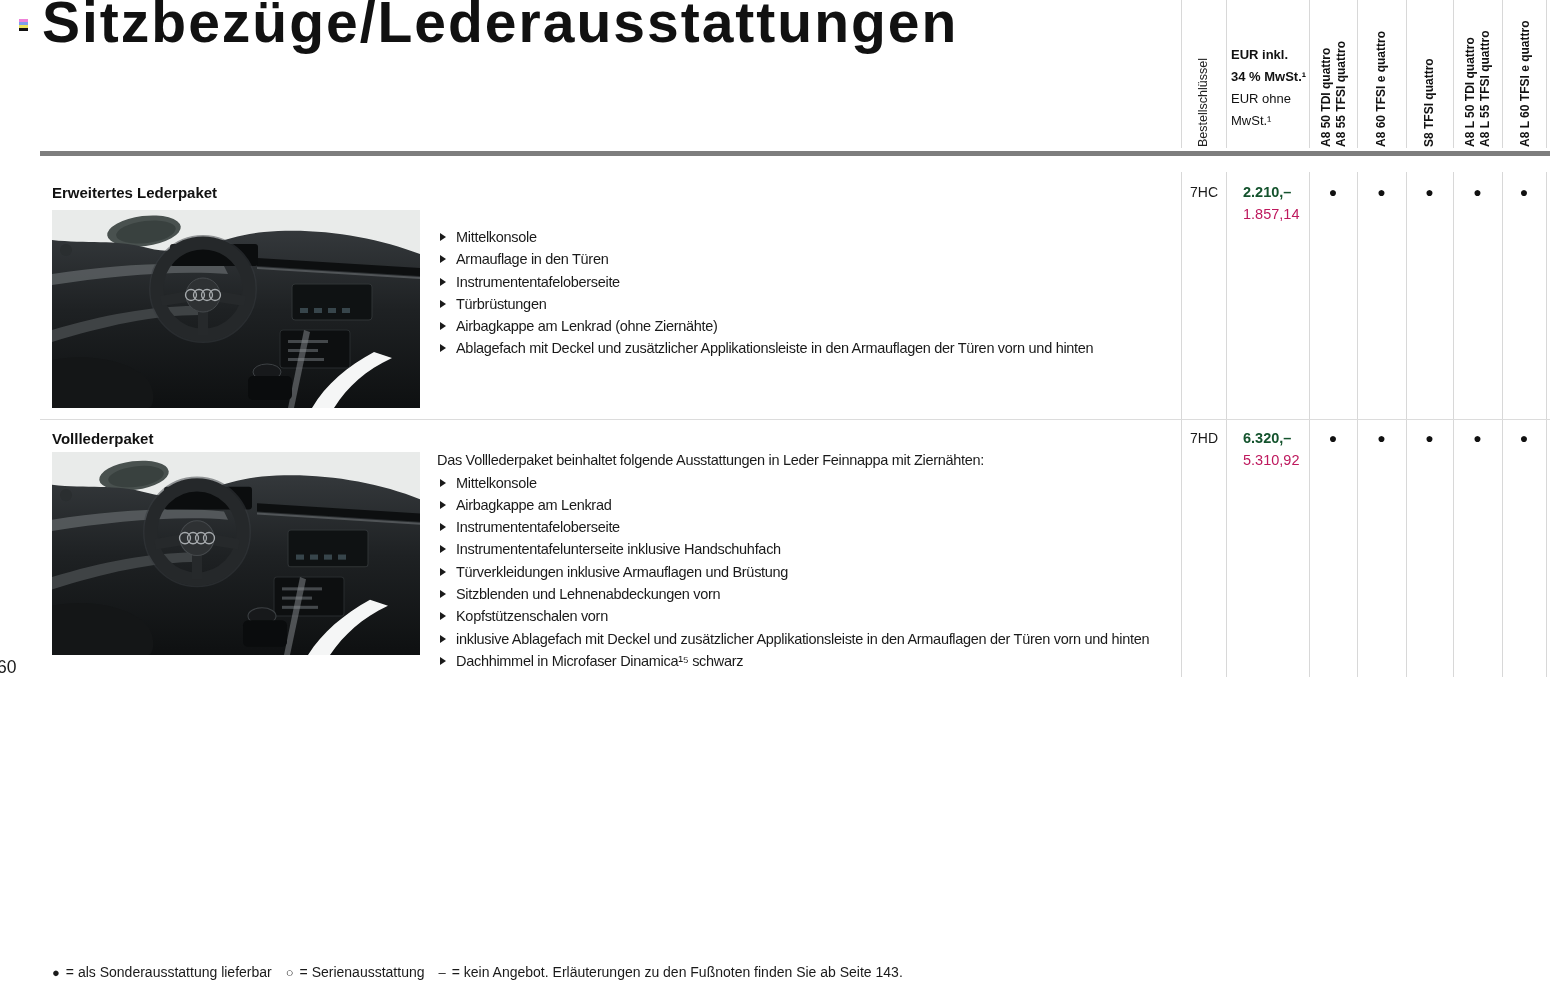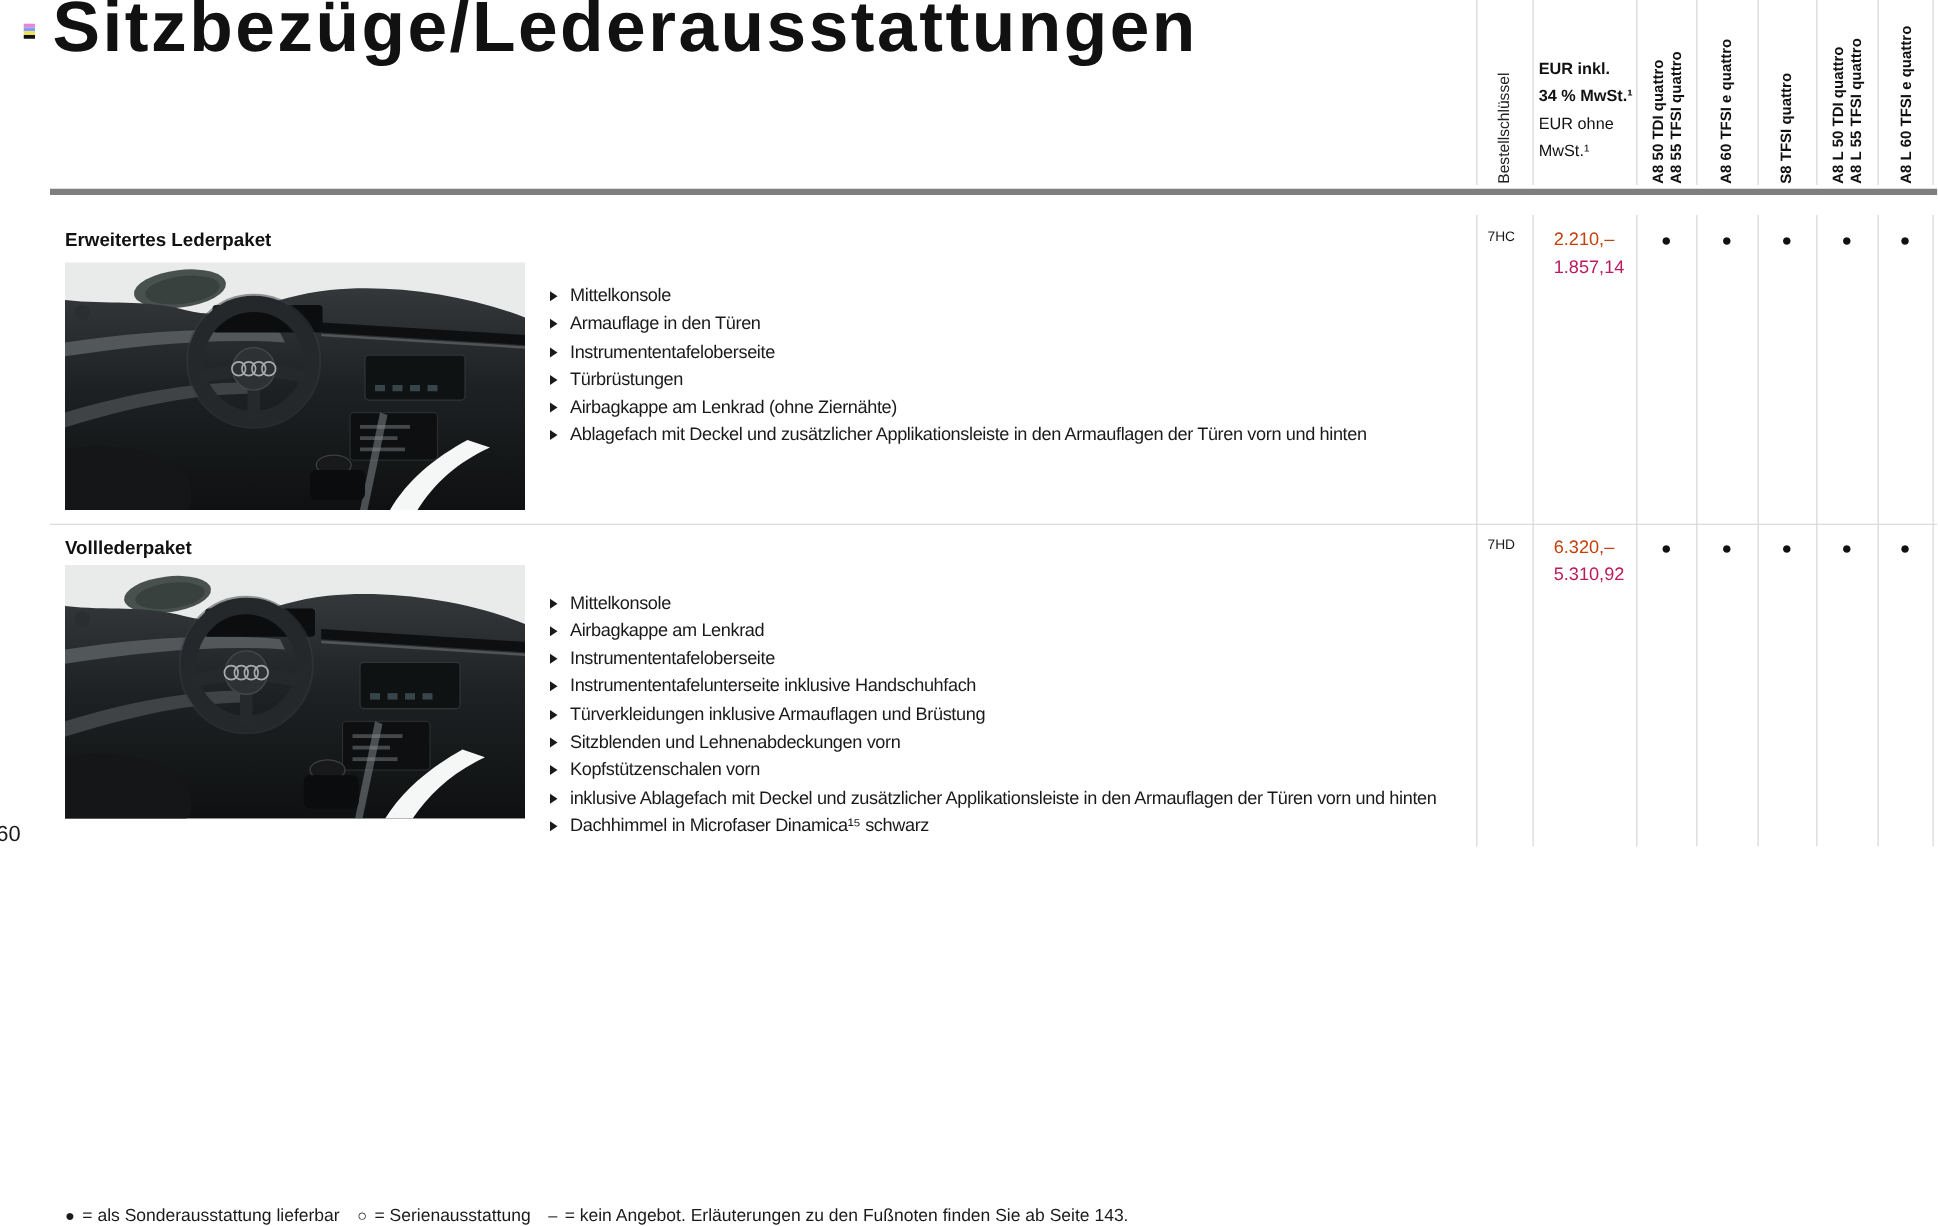--- a/index.html
+++ b/index.html
@@ -25,23 +25,23 @@
   .vhead.regular{font-weight:normal;font-size:12.5px;color:#222;}
   .price-head{position:absolute;left:1231px;font-size:13px;white-space:nowrap;color:#111;}
   .price-head.bold{font-weight:bold;}
   
   .opt-name{position:absolute;left:52px;font-size:15px;font-weight:bold;color:#111;white-space:nowrap;}
   .opt-img{position:absolute;left:52px;width:368px;overflow:hidden;background:#e9ebea;}
   .opt-img svg{display:block;width:100%;height:100%;}
   .opt-intro{position:absolute;left:437px;font-size:14.5px;letter-spacing:-0.3px;white-space:nowrap;color:#1a1a1a;}
   .bullet{position:absolute;left:440px;display:flex;align-items:flex-start;font-size:14.5px;letter-spacing:-0.3px;white-space:nowrap;color:#1a1a1a;}
   .tri{width:0;height:0;border-top:4px solid transparent;border-bottom:4px solid transparent;border-left:6px solid #1a1a1a;margin:4px 10px 0 0;flex:none;}
-  .code{position:absolute;left:1190px;font-size:11px;color:#1a1a1a;}
+  .code{position:absolute;left:1190px;font-size:14px;color:#1a1a1a;}
   .price{position:absolute;left:1243px;font-size:14.5px;color:#be185d;white-space:nowrap;}
-  .price.bold{font-weight:normal;color:#c2410c;}
+  .price.bold{font-weight:bold;color:#14532d;}
   .dot{position:absolute;font-size:14px;color:#111;text-align:center;line-height:14px;}
   
   .page-number{position:absolute;left:-3px;top:657px;font-size:17.5px;color:#1a1a1a;}
   .legend{position:absolute;left:52px;top:964px;font-size:14px;color:#1a1a1a;display:flex;gap:14px;white-space:nowrap;}
   .legend .item{display:flex;gap:6px;align-items:baseline;}
   .legend .sym{font-size:13px;}
 </style>
 </head>
 <body>
 
@@ -241,20 +241,21 @@
         </g>
       <path d="M318,144 C292,158 270,176 256,198 L278,198 C292,178 310,162 336,150 Z" fill="#f5f6f6"></path>
       <path d="M248,122 L232,198 L238,198 L254,124 Z" fill="#8b9094" opacity="0.5"></path>
       <ellipse cx="210" cy="160" rx="14" ry="8" fill="#17191b" stroke="#3d4144"></ellipse>
       <rect x="191" y="164" width="44" height="26" rx="5" fill="#0a0c0d"></rect>
       <path d="M0,150 C40,142 80,152 96,170 C104,182 102,198 96,198 L0,198 Z" fill="#141617"></path>
       <circle cx="14" cy="42" r="6" fill="#2a2e30"></circle>
     </svg>
   </div>
 
+  <div class="opt-intro" style="top:452px">Das Volllederpaket beinhaltet folgende Ausstattungen in Leder Feinnappa mit Ziernähten:</div>
 
   <div class="bullet" style="top:475px">
       <span class="tri"></span>
       <span>Mittelkonsole</span>
     </div>
   <div class="bullet" style="top:497px">
       <span class="tri"></span>
       <span>Airbagkappe am Lenkrad</span>
     </div>
   <div class="bullet" style="top:519px">

